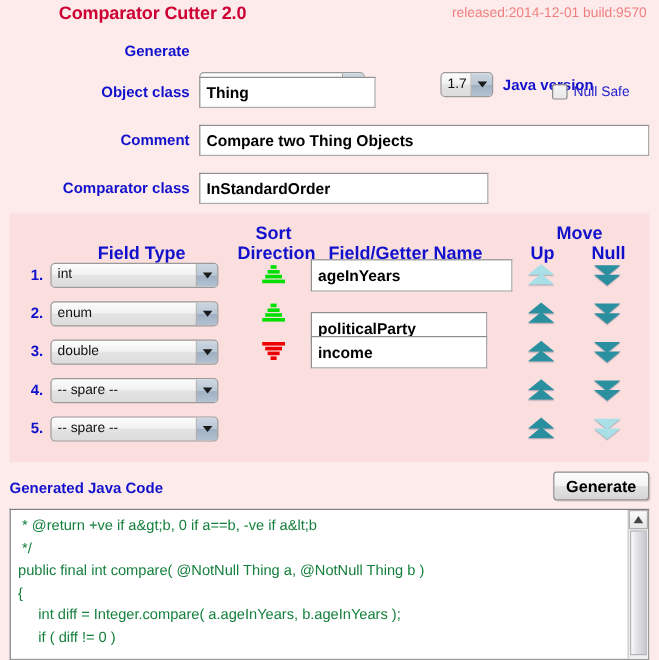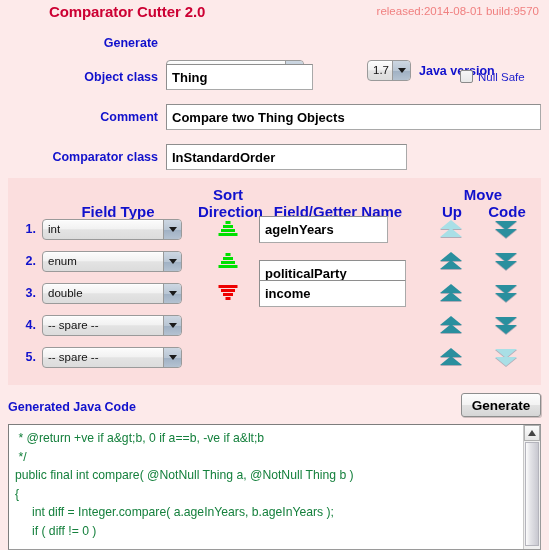--- a/index.html
+++ b/index.html
@@ -302,21 +302,21 @@
     background: linear-gradient(to right, #fcfcfc 0%, #e4e4e8 35%, #c8c8d0 100%);
     border: 1px solid #b4b4bc;
     box-sizing: border-box;
   }
 </style>
 </head>
 <body>
 
 <div class="app-header">
   <div class="app-title">Comparator Cutter 2.0</div>
-  <div class="build-info">released:2014-08-01 build:9570</div>
+  <div class="build-info">released:2014-12-01 build:9570</div>
 </div>
 
 <div class="form-row" style="height:30px;">
   <div class="lblcol" style="width:158px;top:8px;">Generate</div>
   <div class="sel" style="left:166px;top:32px;width:138px;">
     <span>Comparator (top level)</span>
     <span class="arrowbox">
         <i></i>
       </span>
   </div>
@@ -349,37 +349,37 @@
 </div>
 
 <div class="fields-panel">
 
   <div class="col-head" style="left:30px;top:25px;width:160px;">Field Type</div>
   <div class="col-head" style="left:190px;top:8px;width:60px;">Sort</div>
   <div class="col-head" style="left:190px;top:25px;width:60px;">Direction</div>
   <div class="col-head" style="left:250px;top:25px;width:160px;">Field/Getter Name</div>
   <div class="col-head" style="left:430px;top:8px;width:90px;">Move</div>
   <div class="col-head" style="left:418px;top:25px;width:52px;">Up</div>
-  <div class="col-head" style="left:473px;top:25px;width:52px;">Code</div>
+  <div class="col-head" style="left:473px;top:25px;width:52px;">Null</div>
 
   <div>
     <div class="row-num" style="left:6px;top:44px;">1.</div>
     <div class="sel" style="left:34px;top:41px;width:140px;">
       <span>int</span>
       <span class="arrowbox">
           <i></i>
         </span>
     </div>
     <div class="sort-icon asc" style="left:209px;top:42px;">
       <span></span>
         <span></span>
         <span></span>
         <span></span>
     </div>
-    <div class="txt" style="left:251px;top:38px;width:129px;height:27px;">ageInYears</div>
+    <div class="txt" style="left:251px;top:38px;width:168px;height:27px;">ageInYears</div>
     <div class="mv up dis" style="left:430px;top:41px;">
         <i></i>
         <i></i>
       </div>
     <div class="mv down" style="left:485px;top:41px;">
         <i></i>
         <i></i>
       </div>
   </div>
 

